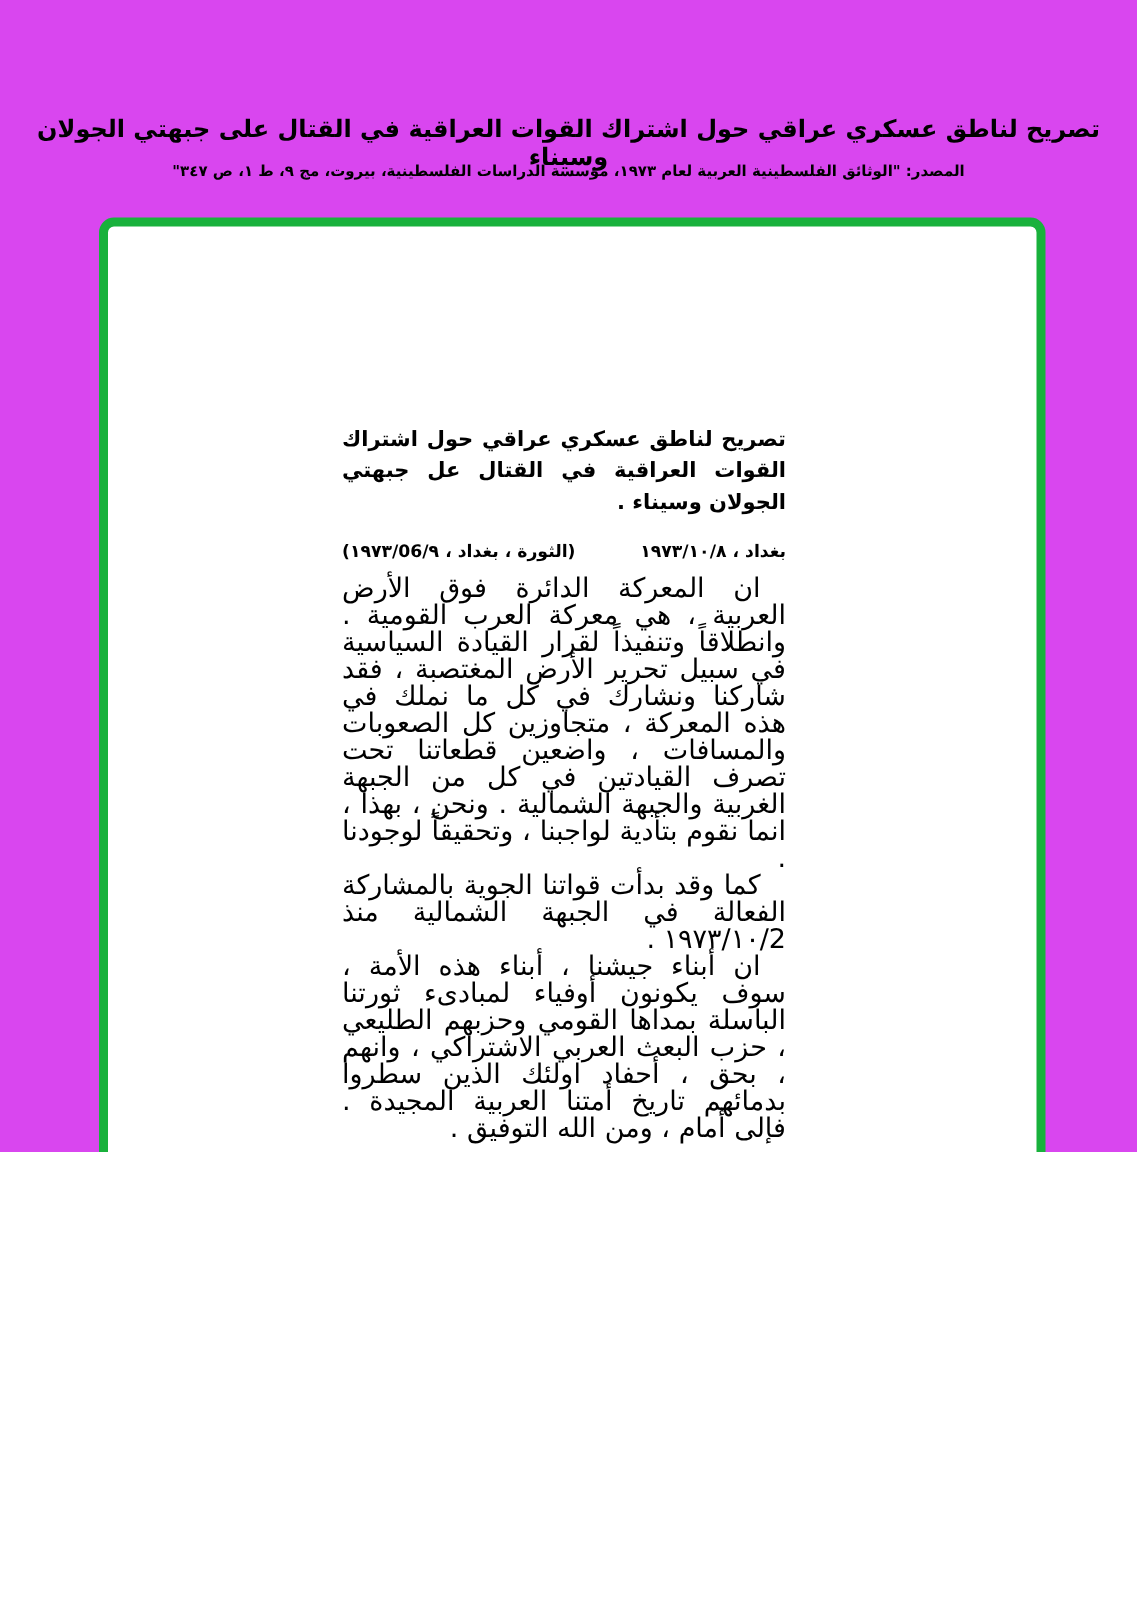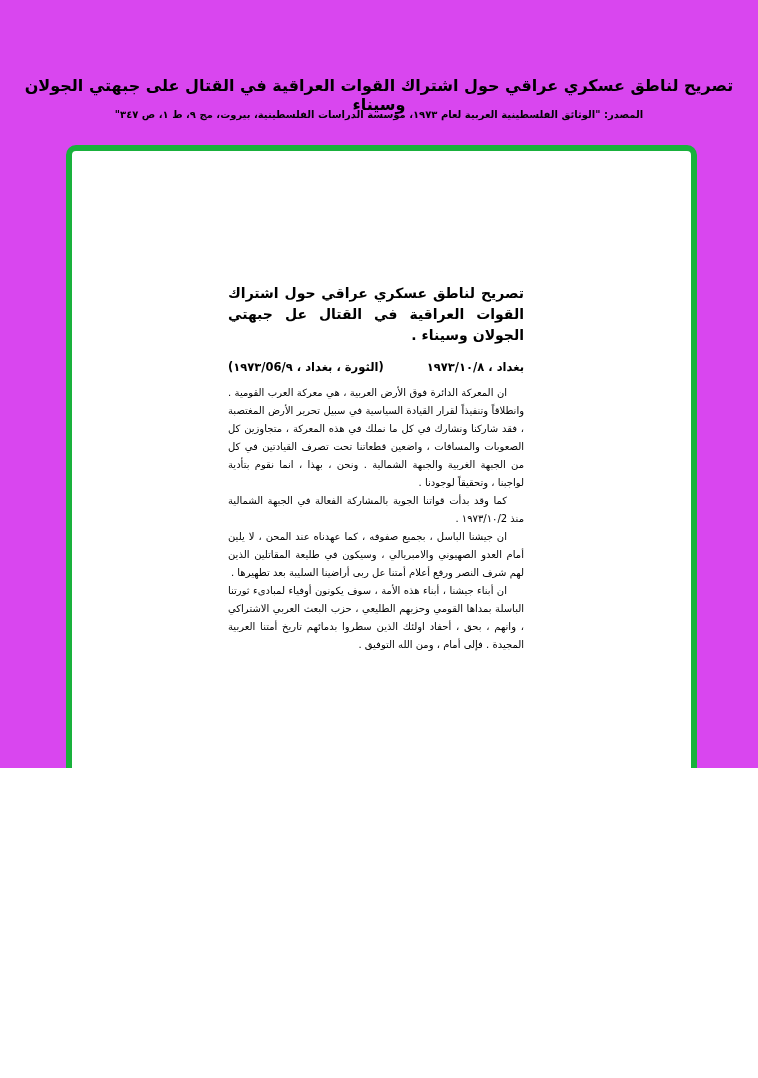--- a/index.html
+++ b/index.html
@@ -69,21 +69,21 @@
     justify-content: space-between;
     align-items: baseline;
     direction: rtl;
     font-size: 11.5px;
     font-weight: bold;
     margin-bottom: 10px;
     white-space: nowrap;
   }
   .scan-body p {
     margin: 0;
-    font-size: 10px;
+    font-size: 18px;
     line-height: 18px;
     text-indent: 17px;
     text-align: justify;
   }
   .end-divider {
     position: absolute;
     left: 285px;
     top: 794px;
     width: 198px;
     height: 4px;
@@ -106,21 +106,20 @@
     <h2 class="scan-heading" dir="rtl">تصريح لناطق عسكري عراقي حول اشتراك القوات العراقية في القتال عل جبهتي الجولان وسيناء .</h2>
 
     <div class="dateline">
       <span>بغداد ، ١٩٧٣/١٠/٨</span>
       <span>(الثورة ، بغداد ، ١٩٧٣/06/٩)</span>
     </div>
 
     <div class="scan-body">
       <p>ان المعركة الدائرة فوق الأرض العربية ، هي معركة العرب القومية . وانطلاقاً وتنفيذاً لقرار القيادة السياسية في سبيل تحرير الأرض المغتصبة ، فقد شاركنا ونشارك في كل ما نملك في هذه المعركة ، متجاوزين كل الصعوبات والمسافات ، واضعين قطعاتنا تحت تصرف القيادتين في كل من الجبهة الغربية والجبهة الشمالية . ونحن ، بهذا ، انما نقوم بتأدية لواجبنا ، وتحقيقاً لوجودنا .</p>
       <p>كما وقد بدأت قواتنا الجوية بالمشاركة الفعالة في الجبهة الشمالية منذ ١٩٧٣/١٠/2 .</p>
-      <p>ان جيشنا الباسل ، بجميع صفوفه ، كما عهدناه عند المحن ، لا يلين أمام العدو الصهيوني والامبريالي ، وسيكون في طليعة المقاتلين الذين لهم شرف النصر ورفع أعلام أمتنا عل ربى أراضينا السليبة بعد تطهيرها .</p>
       <p>ان أبناء جيشنا ، أبناء هذه الأمة ، سوف يكونون أوفياء لمبادىء ثورتنا الباسلة بمداها القومي وحزبهم الطليعي ، حزب البعث العربي الاشتراكي ، وانهم ، بحق ، أحفاد اولئك الذين سطروا بدمائهم تاريخ أمتنا العربية المجيدة . فإلى أمام ، ومن الله التوفيق .</p>
     </div>
 
   </div>
 
   <div class="end-divider"></div>
 
 </div>
 
 </body></html>

